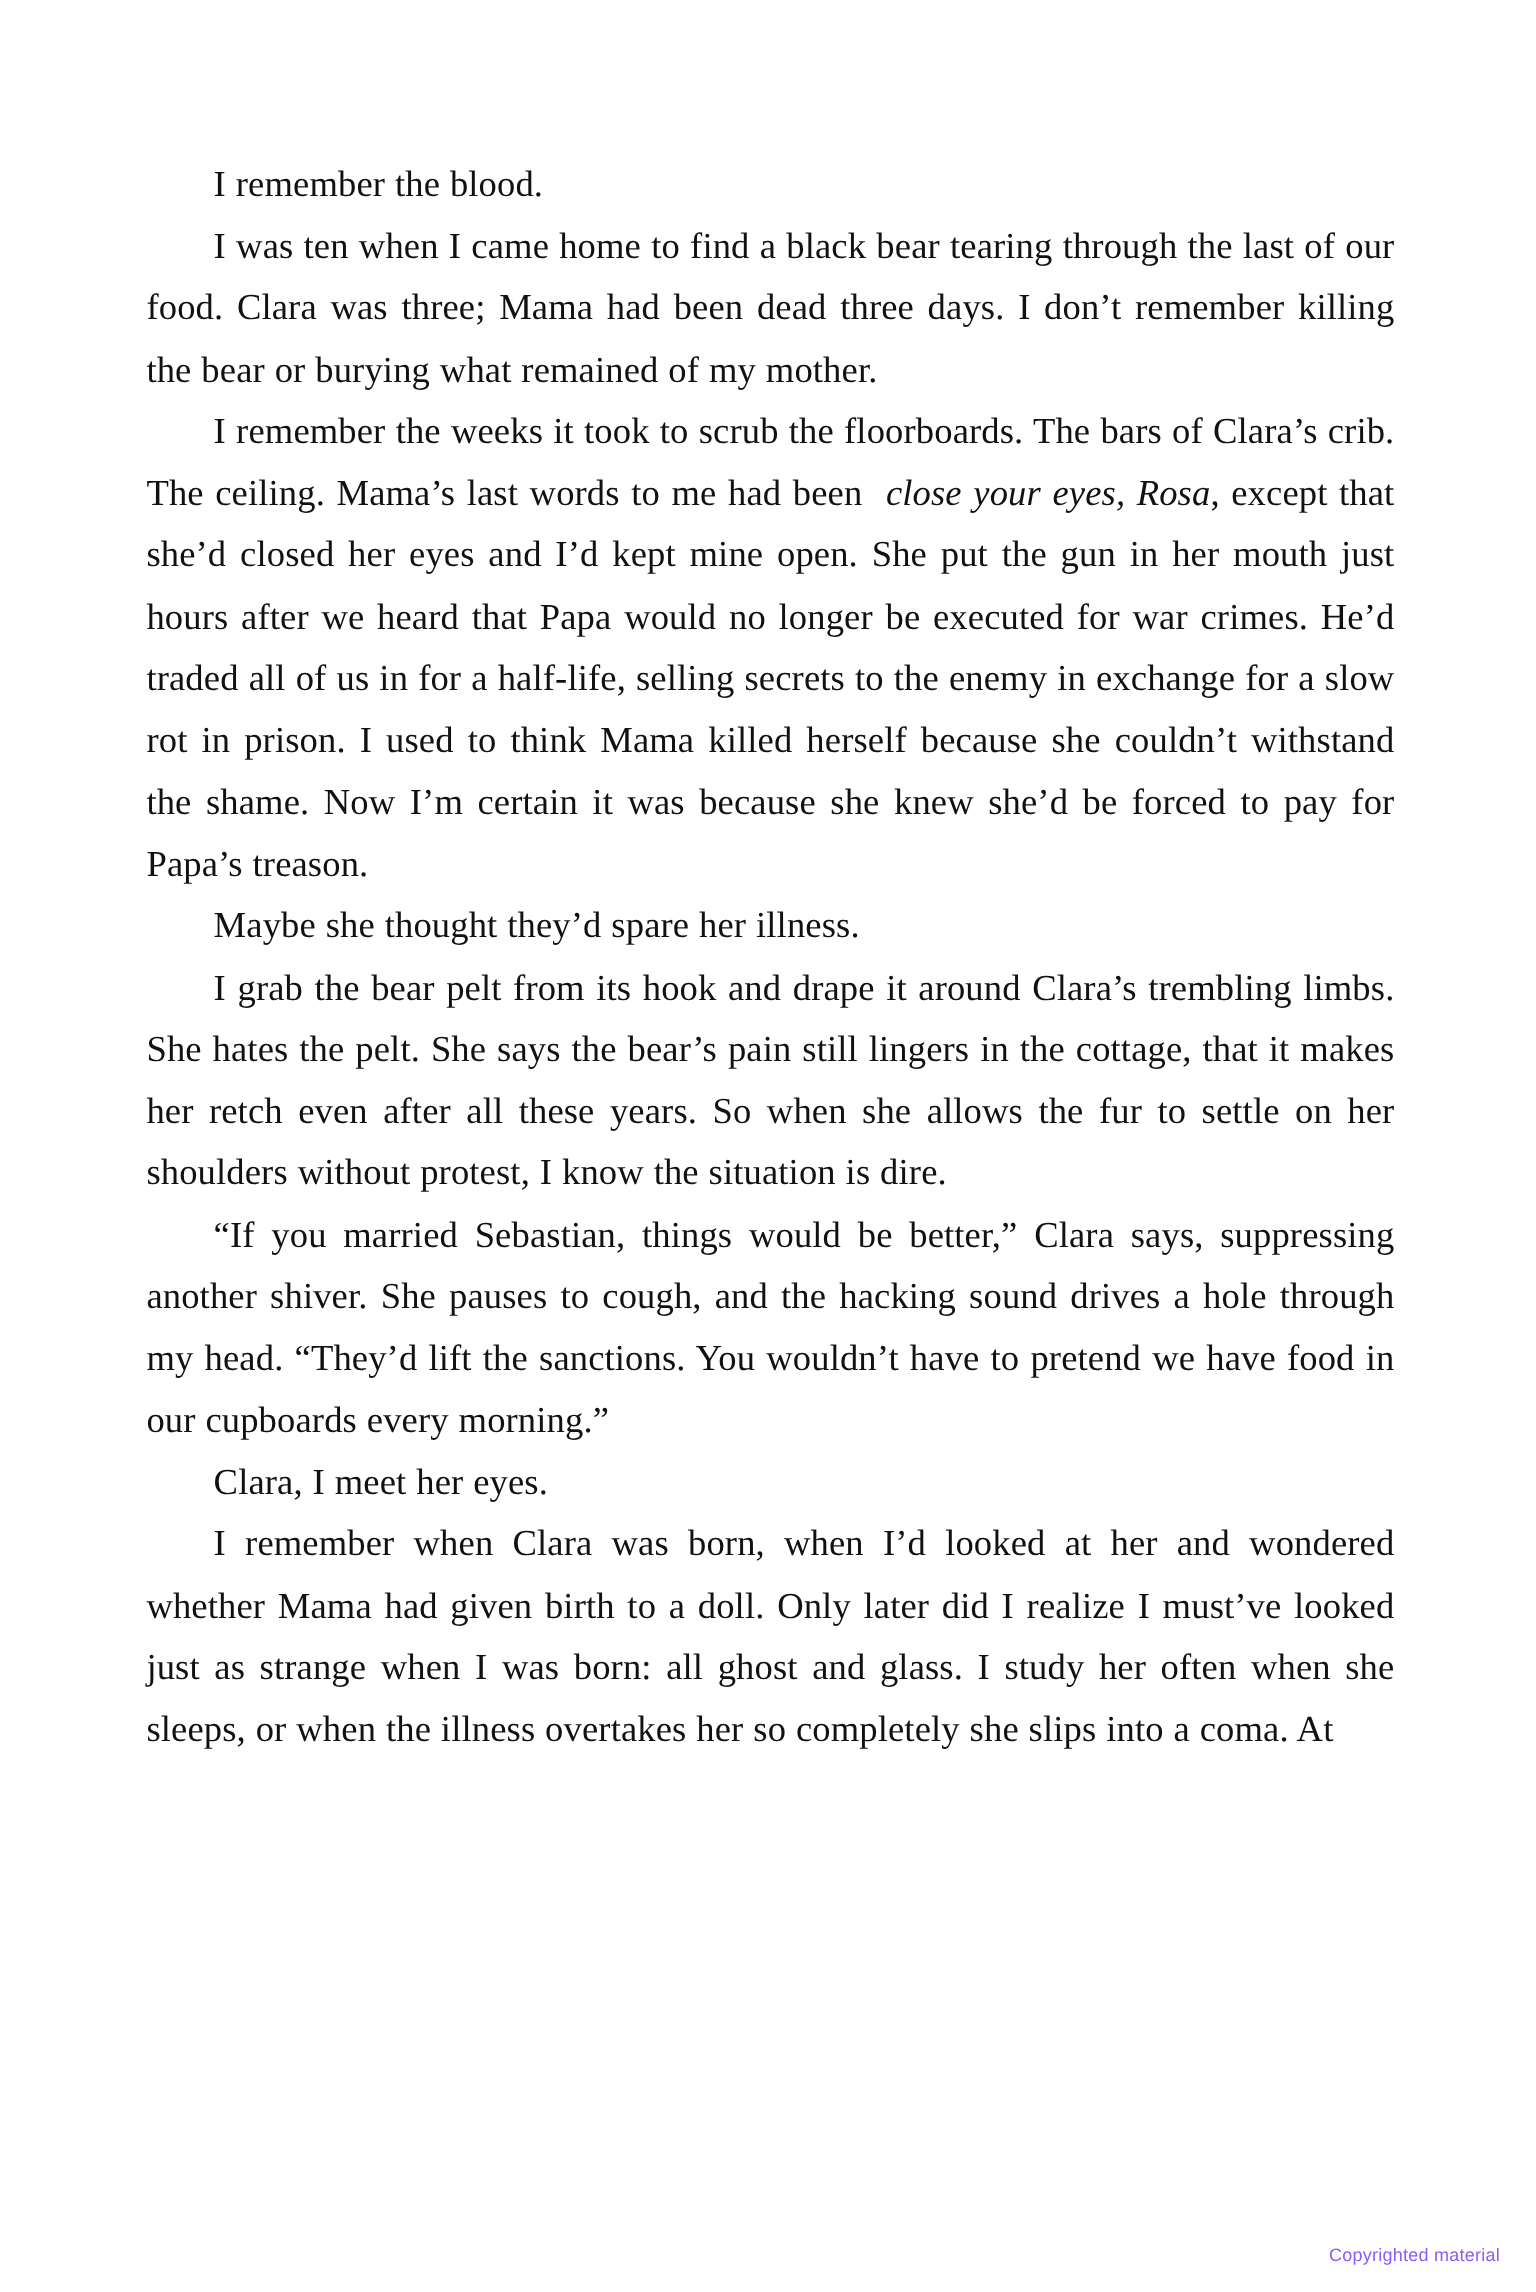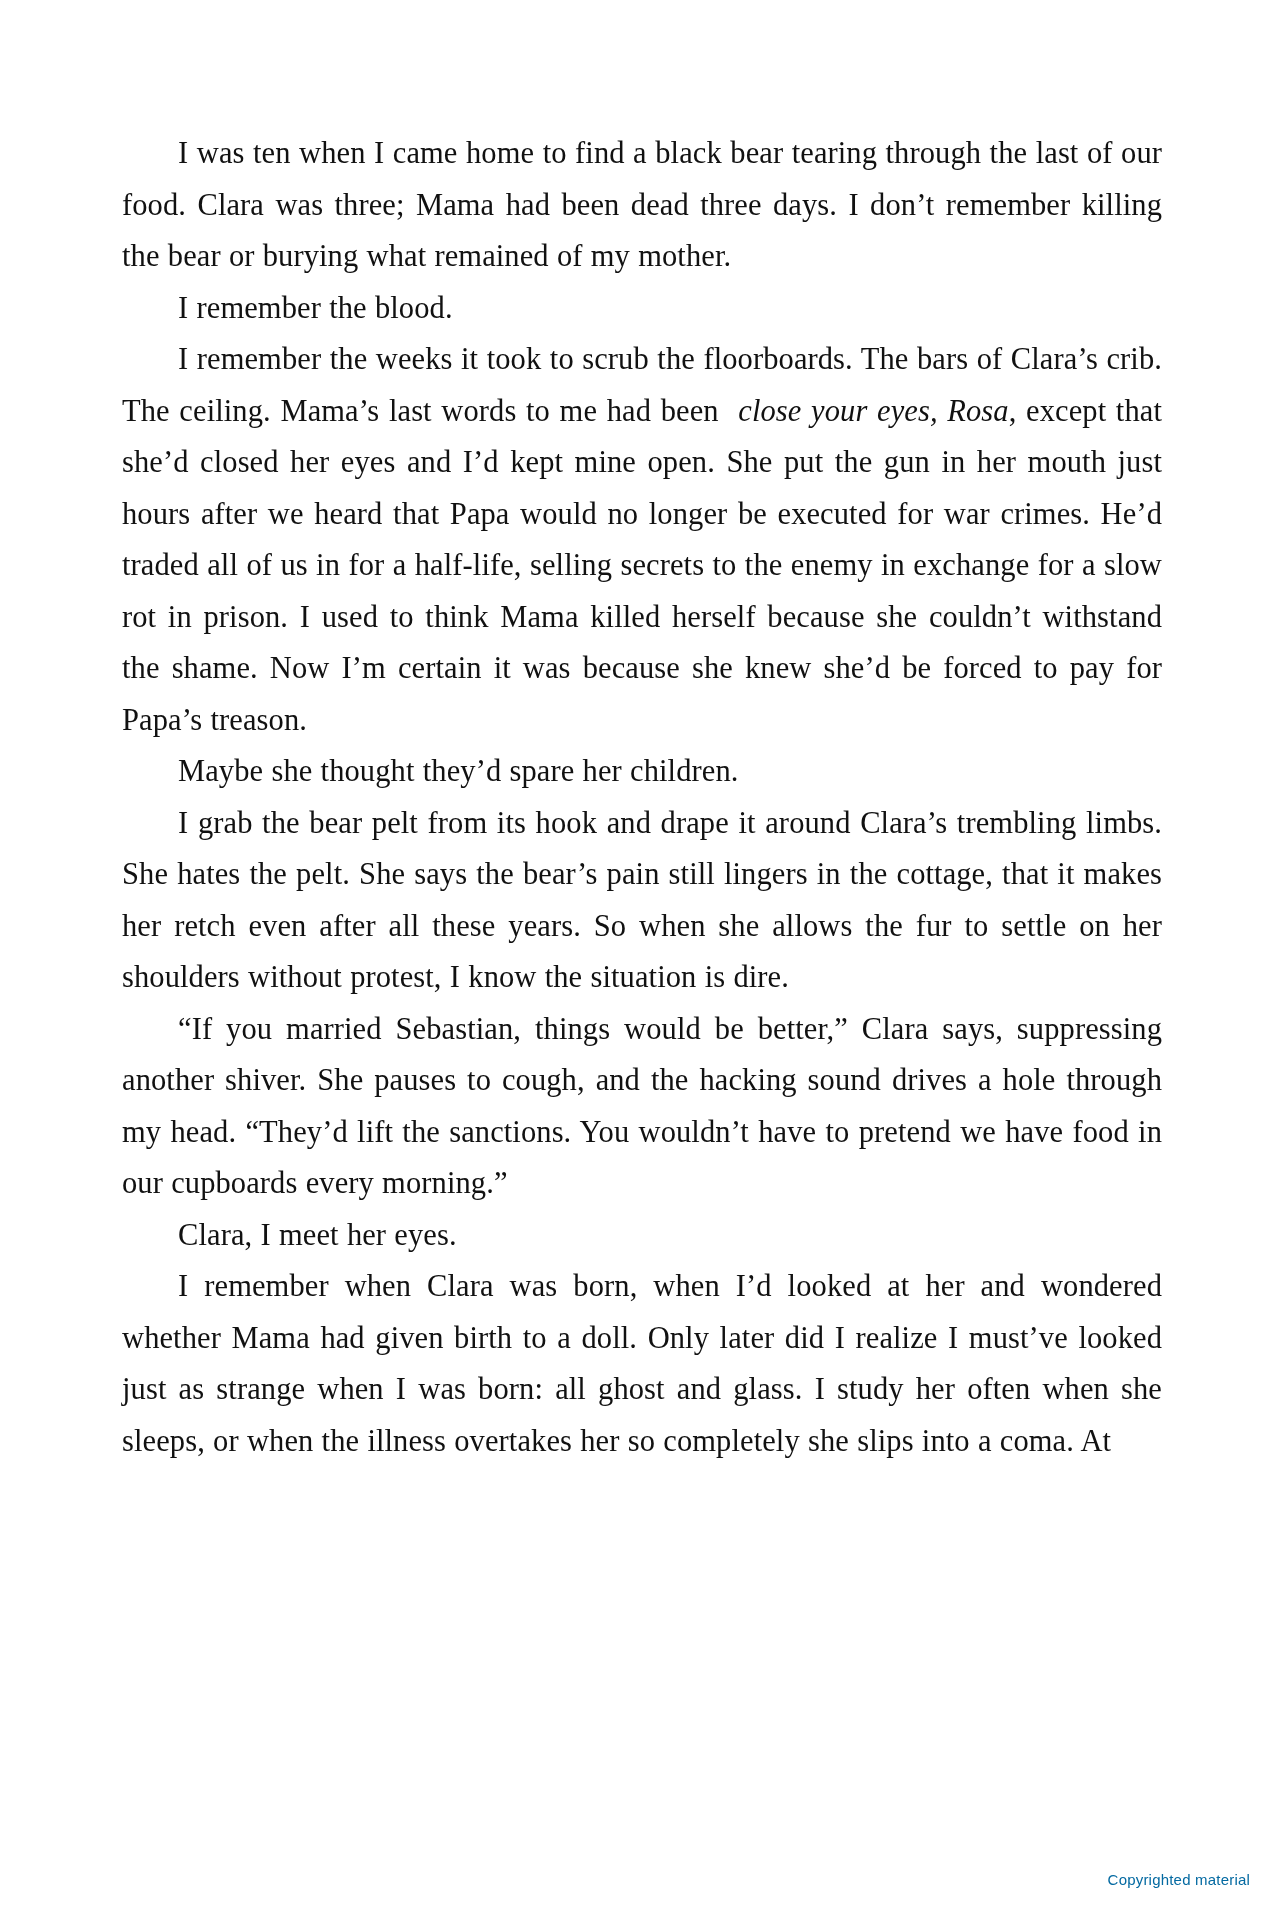--- a/index.html
+++ b/index.html
@@ -46,37 +46,37 @@
   em.italic {
     font-style: italic;
     margin-left: 10px;
   }
   .copyright {
     position: absolute;
     right: 30px;
     bottom: 22px;
     font-family: "Liberation Sans", sans-serif;
     font-size: 15px;
-    color: #0369a1;
+    color: #8b5cf6;
     letter-spacing: 0.2px;
   }
 </style>
 </head>
 <body>
 
 <div class="page">
   <div class="text-column">
 
+    <p class="para last-line-full">I remember the blood.</p>
+
     <p class="para">I was ten when I came home to find a black bear tearing through the last of our food. Clara was three; Mama had been dead three days. I don’t remember killing the bear or burying what remained of my mother.</p>
-
-    <p class="para last-line-full">I remember the blood.</p>
 
     <p class="para"><span>I remember the weeks it took to scrub the floorboards. The bars of Clara’s crib. The ceiling. Mama’s last words to me had been </span><em class="italic">close your eyes, Rosa</em><span>, except that she’d closed her eyes and I’d kept mine open. She put the gun in her mouth just hours after we heard that Papa would no longer be executed for war crimes. He’d traded all of us in for a half-life, selling secrets to the enemy in exchange for a slow rot in prison. I used to think Mama killed herself because she couldn’t withstand the shame. Now I’m certain it was because she knew she’d be forced to pay for Papa’s treason.</span></p>
 
-    <p class="para last-line-full">Maybe she thought they’d spare her children.</p>
+    <p class="para last-line-full">Maybe she thought they’d spare her illness.</p>
 
     <p class="para">I grab the bear pelt from its hook and drape it around Clara’s trembling limbs. She hates the pelt. She says the bear’s pain still lingers in the cottage, that it makes her retch even after all these years. So when she allows the fur to settle on her shoulders without protest, I know the situation is dire.</p>
 
     <p class="para">“If you married Sebastian, things would be better,” Clara says, suppressing another shiver. She pauses to cough, and the hacking sound drives a hole through my head. “They’d lift the sanctions. You wouldn’t have to pretend we have food in our cupboards every morning.”</p>
 
     <p class="para last-line-full">Clara, I meet her eyes.</p>
 
     <p class="para">I remember when Clara was born, when I’d looked at her and wondered whether Mama had given birth to a doll. Only later did I realize I must’ve looked just as strange when I was born: all ghost and glass. I study her often when she sleeps, or when the illness overtakes her so completely she slips into a coma. At</p>
 
   </div>

